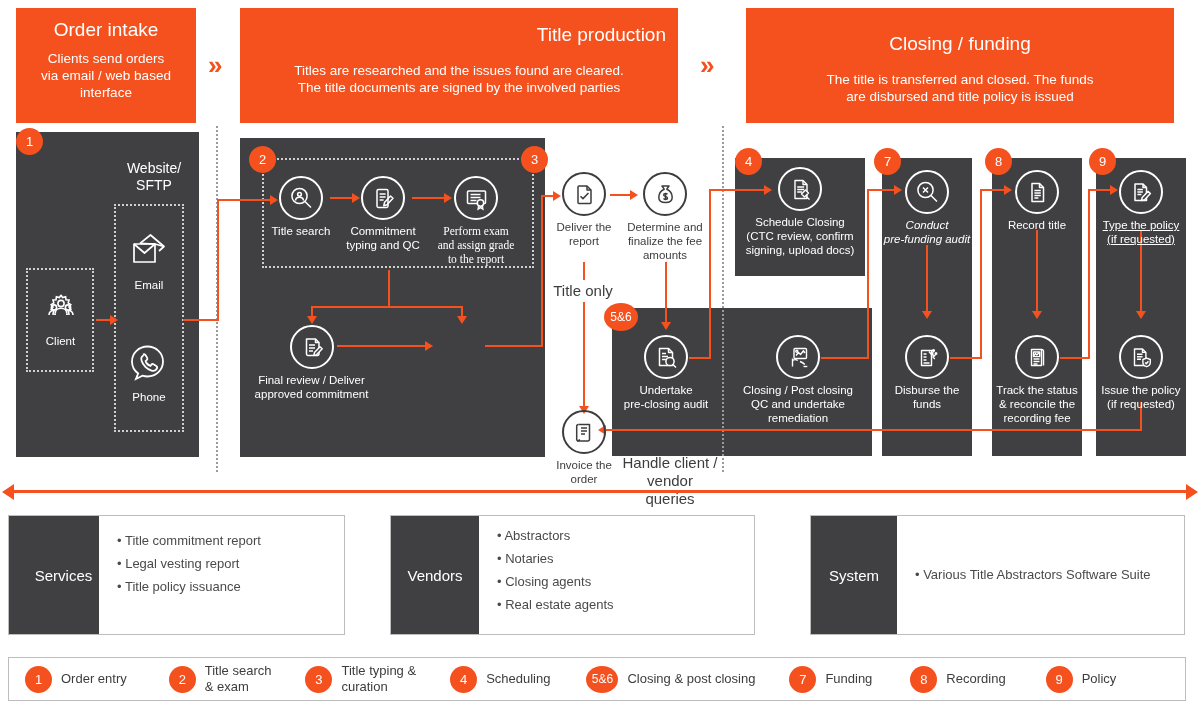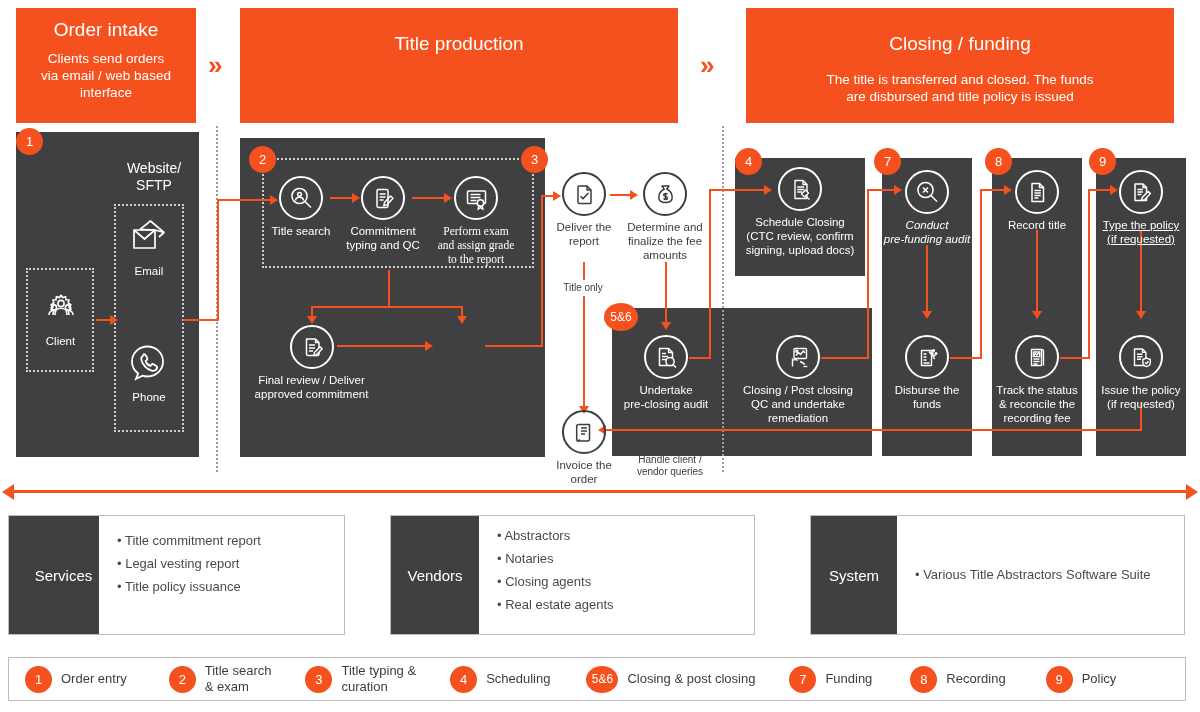--- a/index.html
+++ b/index.html
@@ -63,21 +63,21 @@
 
   
   .ln { position:absolute; background:#f4511e; z-index:15; }
   .lnh { height:2px; }
   .lnv { width:2px; }
   .arrow { position:absolute; width:0; height:0; z-index:16; }
   .ar-r { border-top:5px solid transparent; border-bottom:5px solid transparent; border-left:8px solid #f4511e; }
   .ar-l { border-top:5px solid transparent; border-bottom:5px solid transparent; border-right:8px solid #f4511e; }
   .ar-d { border-left:5px solid transparent; border-right:5px solid transparent; border-top:8px solid #f4511e; }
 
-  .lbl-dark { position:absolute; font-size:10px; color:#3d3d3d; z-index:20; text-align:center; line-height:1.2; white-space:pre-line;}
+  .lbl-dark { position:absolute; font-size:15px; color:#3d3d3d; z-index:20; text-align:center; line-height:1.2; white-space:pre-line;}
   .lbl-white{ position:absolute; font-size:11.5px; color:#ffffff; z-index:20; text-align:center; line-height:1.2; white-space:pre-line;}
 
   
   .infobox { position:absolute; display:flex; border:1px solid #bdbdbd; background:#fff; }
   .infobox .ib-label {
     background:#404042; color:#fff; font-size:15px;
     display:flex; align-items:center; justify-content:center;
     flex:0 0 auto; padding:0 9px;
   }
   .infobox .ib-list { flex:1; padding:13px 0 0 18px; }
@@ -107,21 +107,23 @@
   <div class="phase" style="left:16px; top:8px; width:180px; height:115px;">
     <div class="ph-title">Order intake</div>
     <div class="ph-desc" style="white-space:pre-line;">Clients send orders
 via email / web based
 interface</div>
   </div>
 
   <div class="chev" style="left:208px; top:52px;">»</div>
 
   <div class="phase" style="left:240px; top:8px; width:438px; height:115px;">
-    <div class="ph-title" style="margin-top:14px; margin-bottom:16px;">Title production</div>
+    <div class="ph-title" style="margin-top:5px; margin-bottom:16px;text-align:right;">Title production</div>
+    <div class="ph-desc" style="white-space:pre-line;">Titles are researched and the issues found are cleared.
+The title documents are signed by the involved parties</div>
   </div>
 
   <div class="chev" style="left:700px; top:52px;">»</div>
 
   <div class="phase" style="left:746px; top:8px; width:428px; height:115px;">
     <div class="ph-title" style="margin-top:14px; margin-bottom:16px;">Closing / funding</div>
     <div class="ph-desc" style="white-space:pre-line;">The title is transferred and closed. The funds
 are disbursed and title policy is issued</div>
   </div>
 
@@ -147,21 +149,21 @@
         <path d="M14.2 25.5c0-3.2 2.6-5.2 5.8-5.2s5.8 2 5.8 5.2"></path>
         <circle cx="13" cy="19.5" r="2.6"></circle>
         <path d="M8 27c0-2.8 2.2-4.6 5-4.6"></path>
         <circle cx="27" cy="19.5" r="2.6"></circle>
         <path d="M32 27c0-2.8-2.2-4.6-5-4.6"></path>
       </svg>
     </div>
     <div class="cap">Client</div>
   </div>
 
-  <div class="node" style="left:126px; top:214px; width:46px;">
+  <div class="node" style="left:126px; top:228px; width:46px;">
     <div class="circ" style="border:none; width:46px; height:46px;">
       <svg class="ic" width="42" height="40" viewBox="0 0 42 40" fill="none" stroke="#ffffff" stroke-width="1.7" stroke-linejoin="round">
         <path d="M6 13 L6 31 L27 31 L27 13 Z"></path>
         <path d="M6 13 L16.5 22 L27 13"></path>
         <path d="M12 12.4 L22.5 4 L36 15.5 L31 20"></path>
         <path d="M12 12.4 L27 13 L36 15.5"></path>
       </svg>
     </div>
     <div class="cap">Email</div>
   </div>

